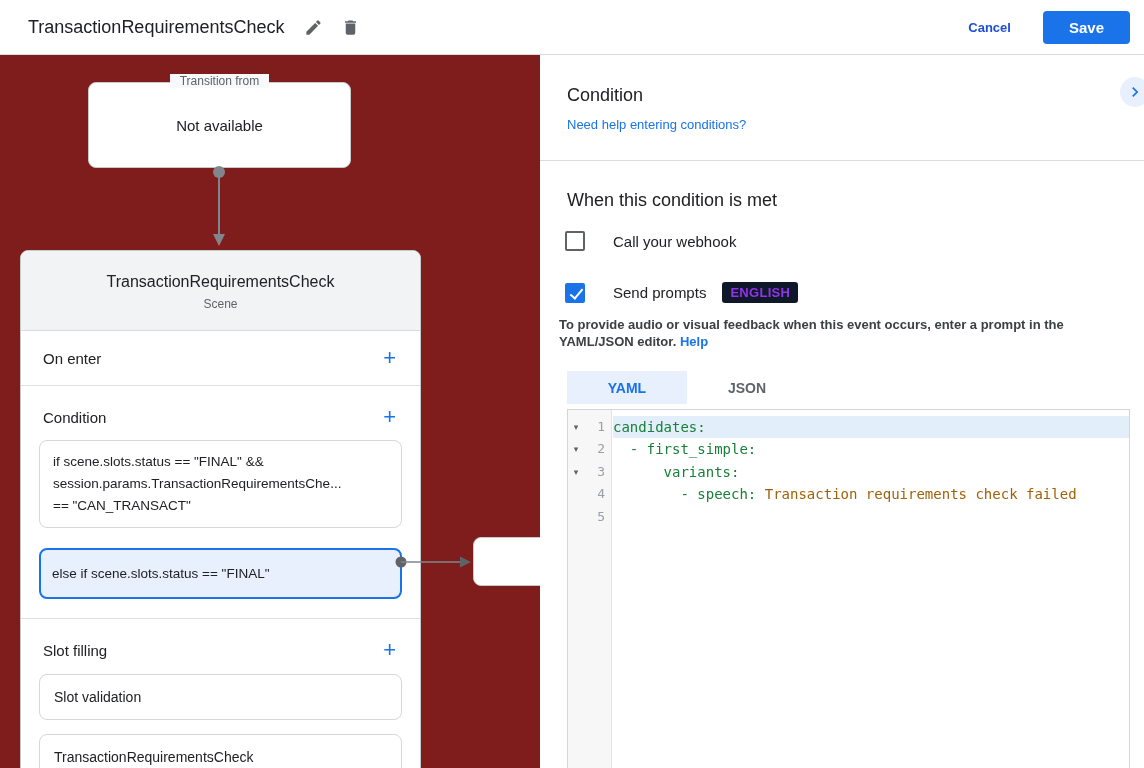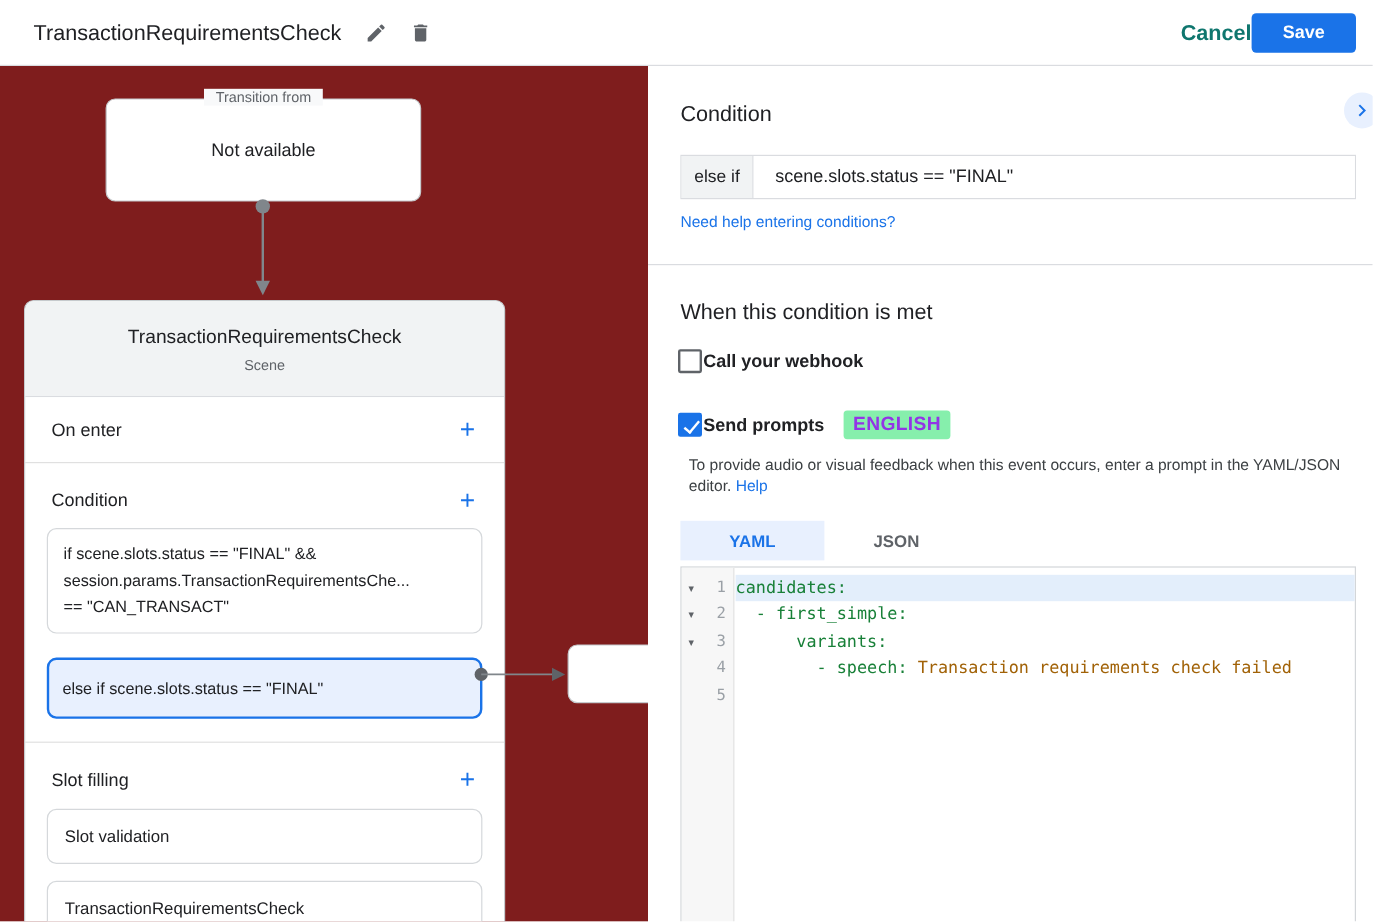--- a/index.html
+++ b/index.html
@@ -9,22 +9,22 @@
 
   
   .hdr { position:absolute; top:0; left:0; right:0; height:55px; background:#fff;
          border-bottom:1px solid #dadce0; display:flex; align-items:center; padding:0 14px 0 28px; }
   .hdr-title { font-size:18px; color:#202124; }
   .icon-btn { background:none; border:none; cursor:pointer; display:flex; align-items:center; padding:4px; }
   .icon-btn svg { fill:#5f6368; }
   .edit-btn { margin-left:16px; }
   .del-btn { margin-left:10px; }
   .spacer { flex:1; }
-  .cancel-btn { background:none; border:none; color:#0f766e; font-size:18px; font-weight:600;
-                font-family:inherit; cursor:pointer; }
+  .cancel-btn { background:none; border:none; color:#1d4ed8; font-size:13px; font-weight:600;
+                font-family:inherit; margin-right:32px; cursor:pointer; }
   .save-btn { background:#1a73e8; color:#fff; border:none; border-radius:4px; font-family:inherit;
               font-size:15px; font-weight:600; padding:8px 26px; cursor:pointer; }
 
   
   .left { position:absolute; top:55px; left:0; width:540px; bottom:0; background:#7f1d1d; overflow:hidden; }
   .legend { position:absolute; top:-9px; left:0; right:0; text-align:center; font-size:12px; color:#5f6368; pointer-events:none; }
   .legend span { background:#f8f9fa; padding:0 10px; }
 
   .tf-box { position:absolute; left:88px; top:27px; width:263px; height:86px; background:#fff;
             border:1px solid #c6cacd; border-radius:8px; display:flex; align-items:center; justify-content:center; }
@@ -69,24 +69,24 @@
   .cond-input { flex:1; border:none; outline:none; font-family:inherit; font-size:15px; color:#202124; padding:0 18px; }
   .help-link { display:inline-block; margin:11px 0 0 27px; font-size:13px; color:#1a73e8; text-decoration:none; cursor:pointer; }
   .divider { margin-top:28px; border:none; border-top:1px solid #dadce0; }
   .sec-title { font-size:18px; color:#202124; margin:29px 0 0 27px; }
   .chk-row { display:flex; align-items:center; margin:20px 0 0 25px; cursor:pointer; }
   .chk-row.second { margin-top:31px; }
   .cbx { width:20px; height:20px; border:2px solid #5f6368; border-radius:2px; background:#fff; flex:none; position:relative; }
   .cbx.checked { background:#1a73e8; border-color:#1a73e8; }
   .cbx.checked::after { content:""; position:absolute; left:6px; top:1.5px; width:5px; height:11px;
                         border-right:2px solid #fff; border-bottom:2px solid #fff; transform:rotate(40deg); }
-  .chk-label { font-size:15px; font-weight:700; margin-left:1px; color:#202124; }
-  .badge { margin-left:16px; background:#86efac; color:#9334e6; font-size:16px; font-weight:700;
+  .chk-label { font-size:15px; font-weight:400; margin-left:28px; color:#202124; }
+  .badge { margin-left:16px; background:#0f172a; color:#9334e6; font-size:13px; font-weight:700;
            letter-spacing:0.3px; padding:3px 8px; border-radius:3px; }
-  .desc { margin:13px 14px 0 34px; max-width:562px; font-size:13px; line-height:17px; color:#3c4043; }
+  .desc { margin:13px 14px 0 19px; max-width:562px; font-size:13px; line-height:17px; color:#3c4043;font-weight:bold; }
   .desc a { color:#1a73e8; text-decoration:none; cursor:pointer; }
   .tabs { display:flex; margin:21px 0 0 27px; }
   .tab { width:120px; height:33px; display:flex; align-items:center; justify-content:center;
          font-size:14px; font-weight:600; color:#5f6368; cursor:pointer; }
   .tab.active { background:#e8f0fe; color:#1a73e8; }
   .editor { position:relative; flex:1; margin:5px 14px -2px 27px; border:1px solid #d3d6d9; background:#fff; overflow:hidden; }
   .gutter-bg { position:absolute; left:0; top:0; bottom:0; width:44px; background:#f7f7f7; border-right:1px solid #e3e3e3; }
   .code-lines { position:relative; padding-top:6px; font-family:"DejaVu Sans Mono", monospace; font-size:14px; }
   .code-line { display:flex; height:22.4px; line-height:22.4px; cursor:text; }
   .fold { width:16px; text-align:center; font-size:9px; color:#5f6368; font-family:"Liberation Sans", sans-serif; }
@@ -180,24 +180,20 @@
   </div>
 
   <div class="right">
     <button class="chev">
       <svg width="20" height="20" viewBox="0 0 24 24">
           <path d="M10 6L8.59 7.41 13.17 12l-4.58 4.59L10 18l6-6z"></path>
         </svg>
     </button>
     <div class="p-title">Condition</div>
 
-    <div class="cond-row">
-      <div class="cond-prefix">else if</div>
-      <input class="cond-input" type="text" value="scene.slots.status == &quot;FINAL&quot;" style="">
-    </div>
     <a class="help-link">Need help entering conditions?</a>
 
     <hr class="divider">
 
     <div class="sec-title">When this condition is met</div>
 
     <div class="chk-row">
       <div class="cbx"></div>
       <span class="chk-label">Call your webhook</span>
     </div>

